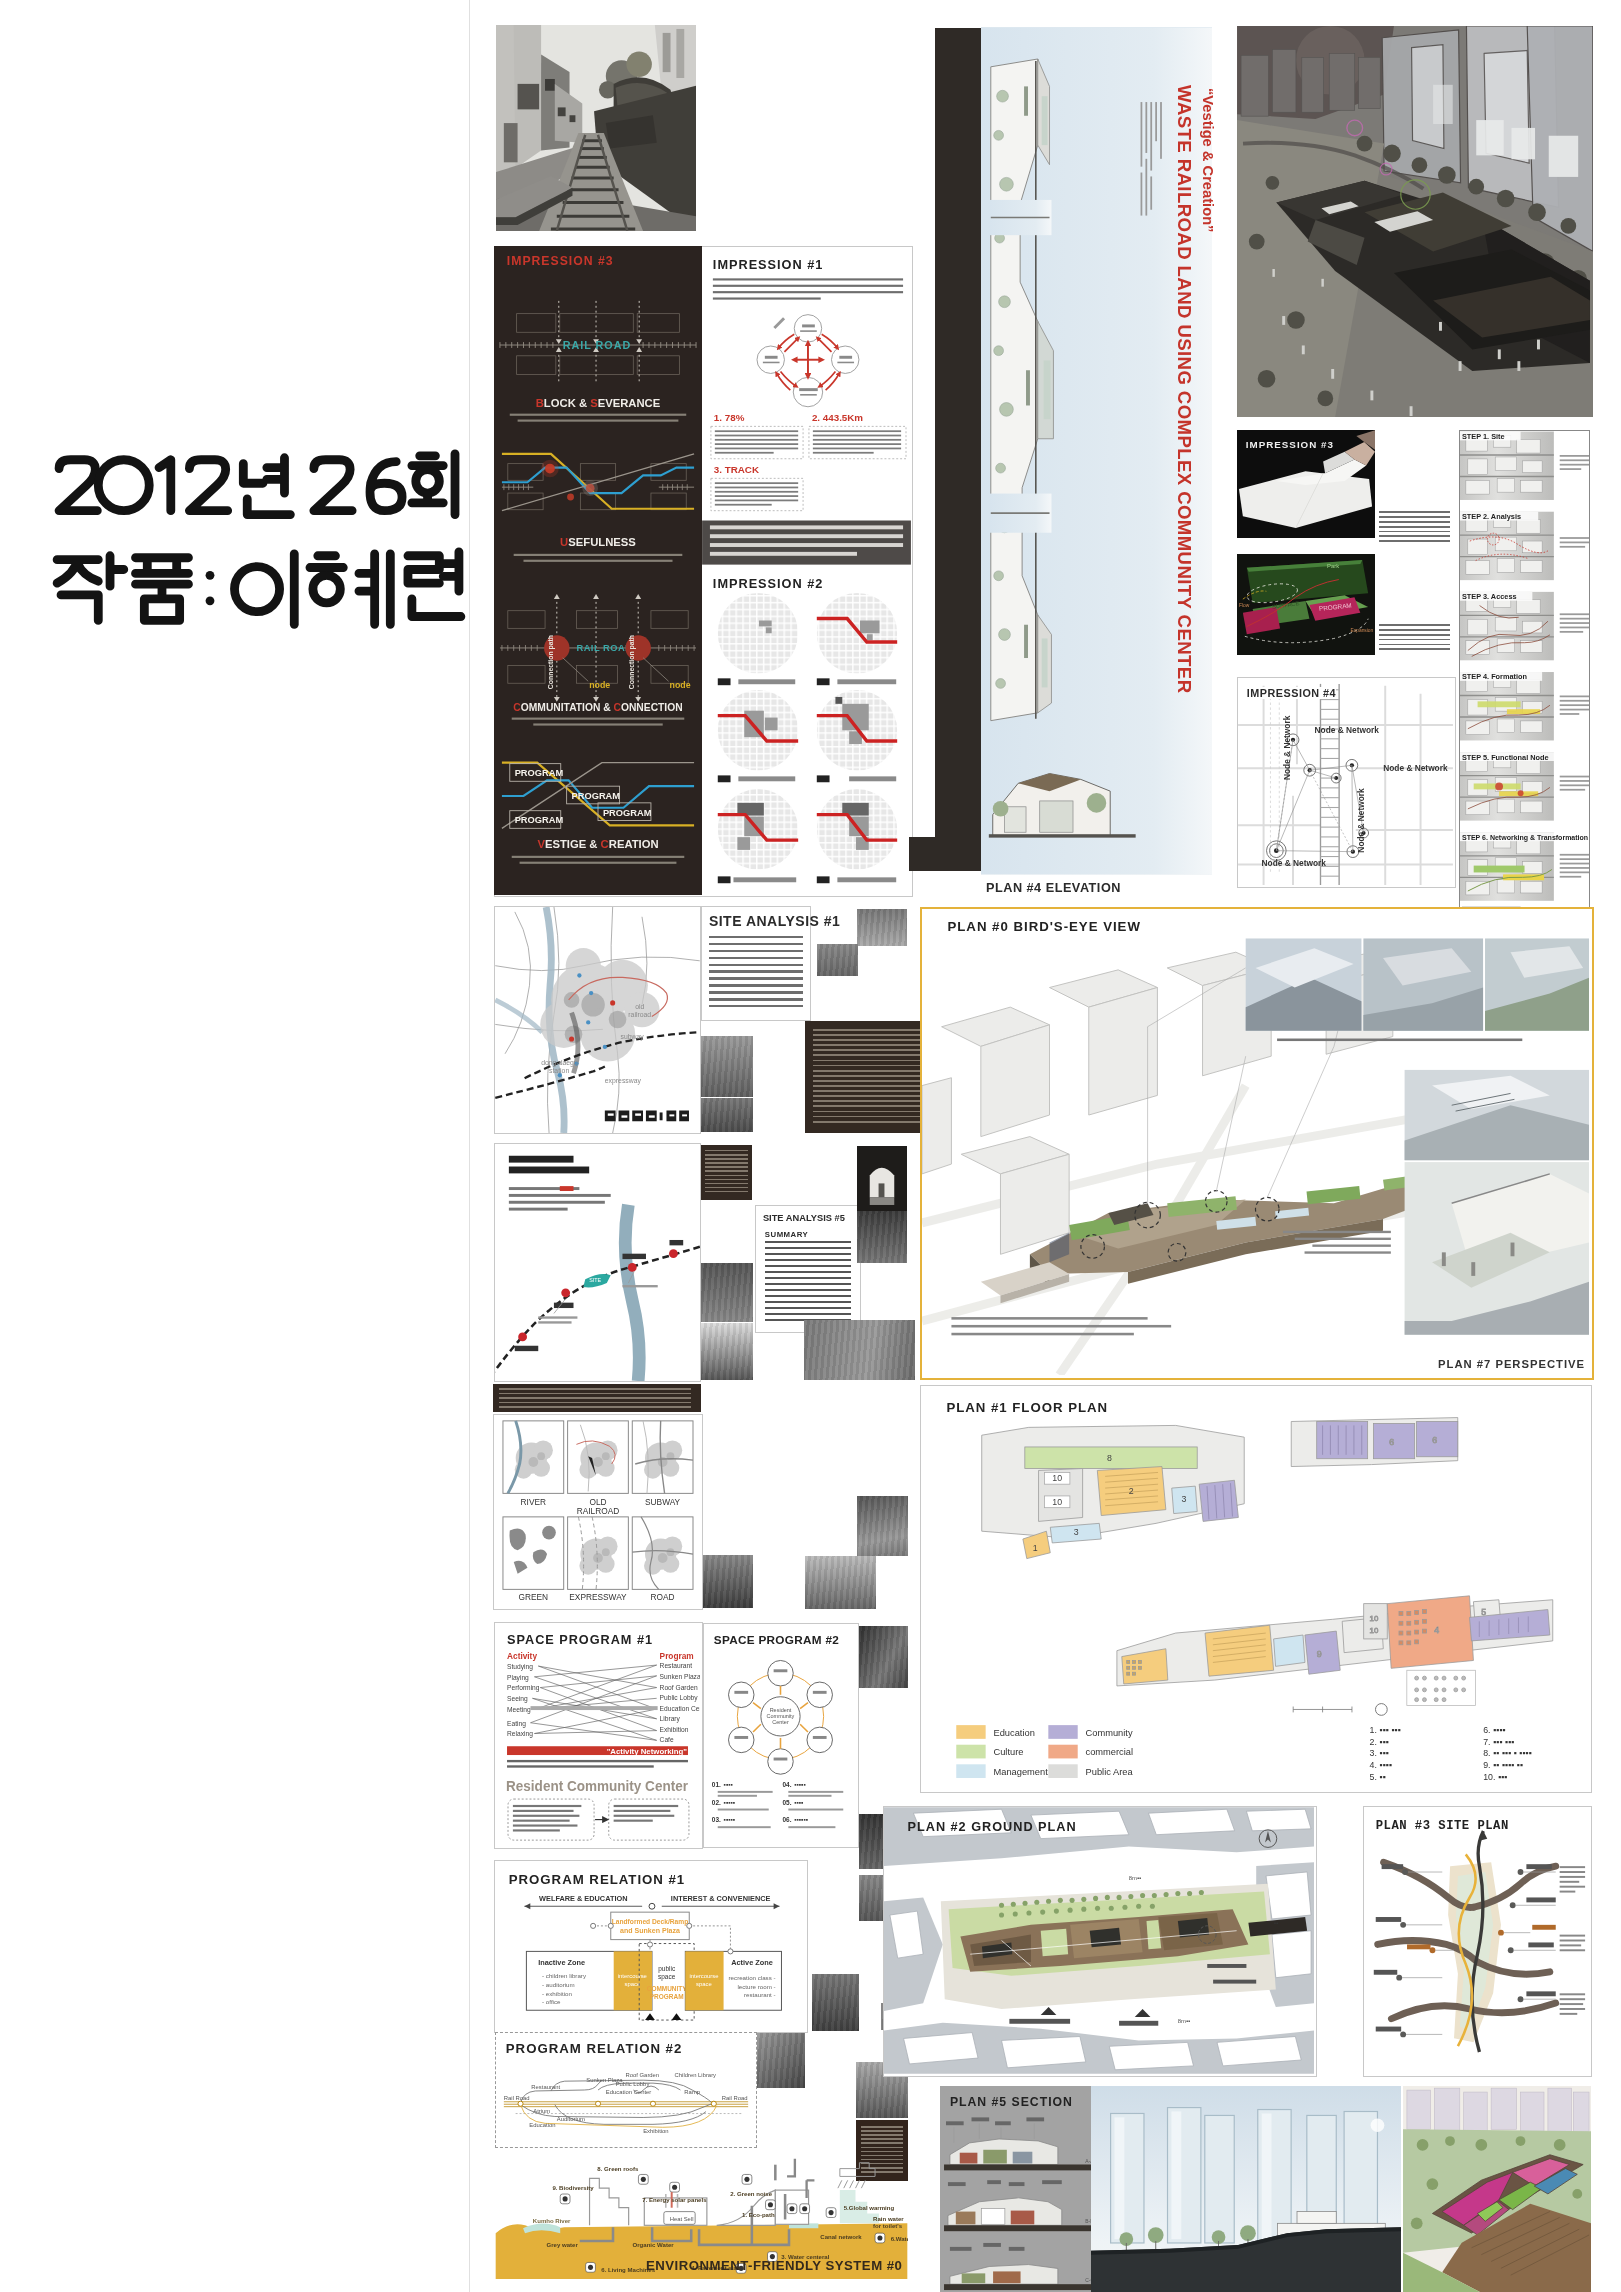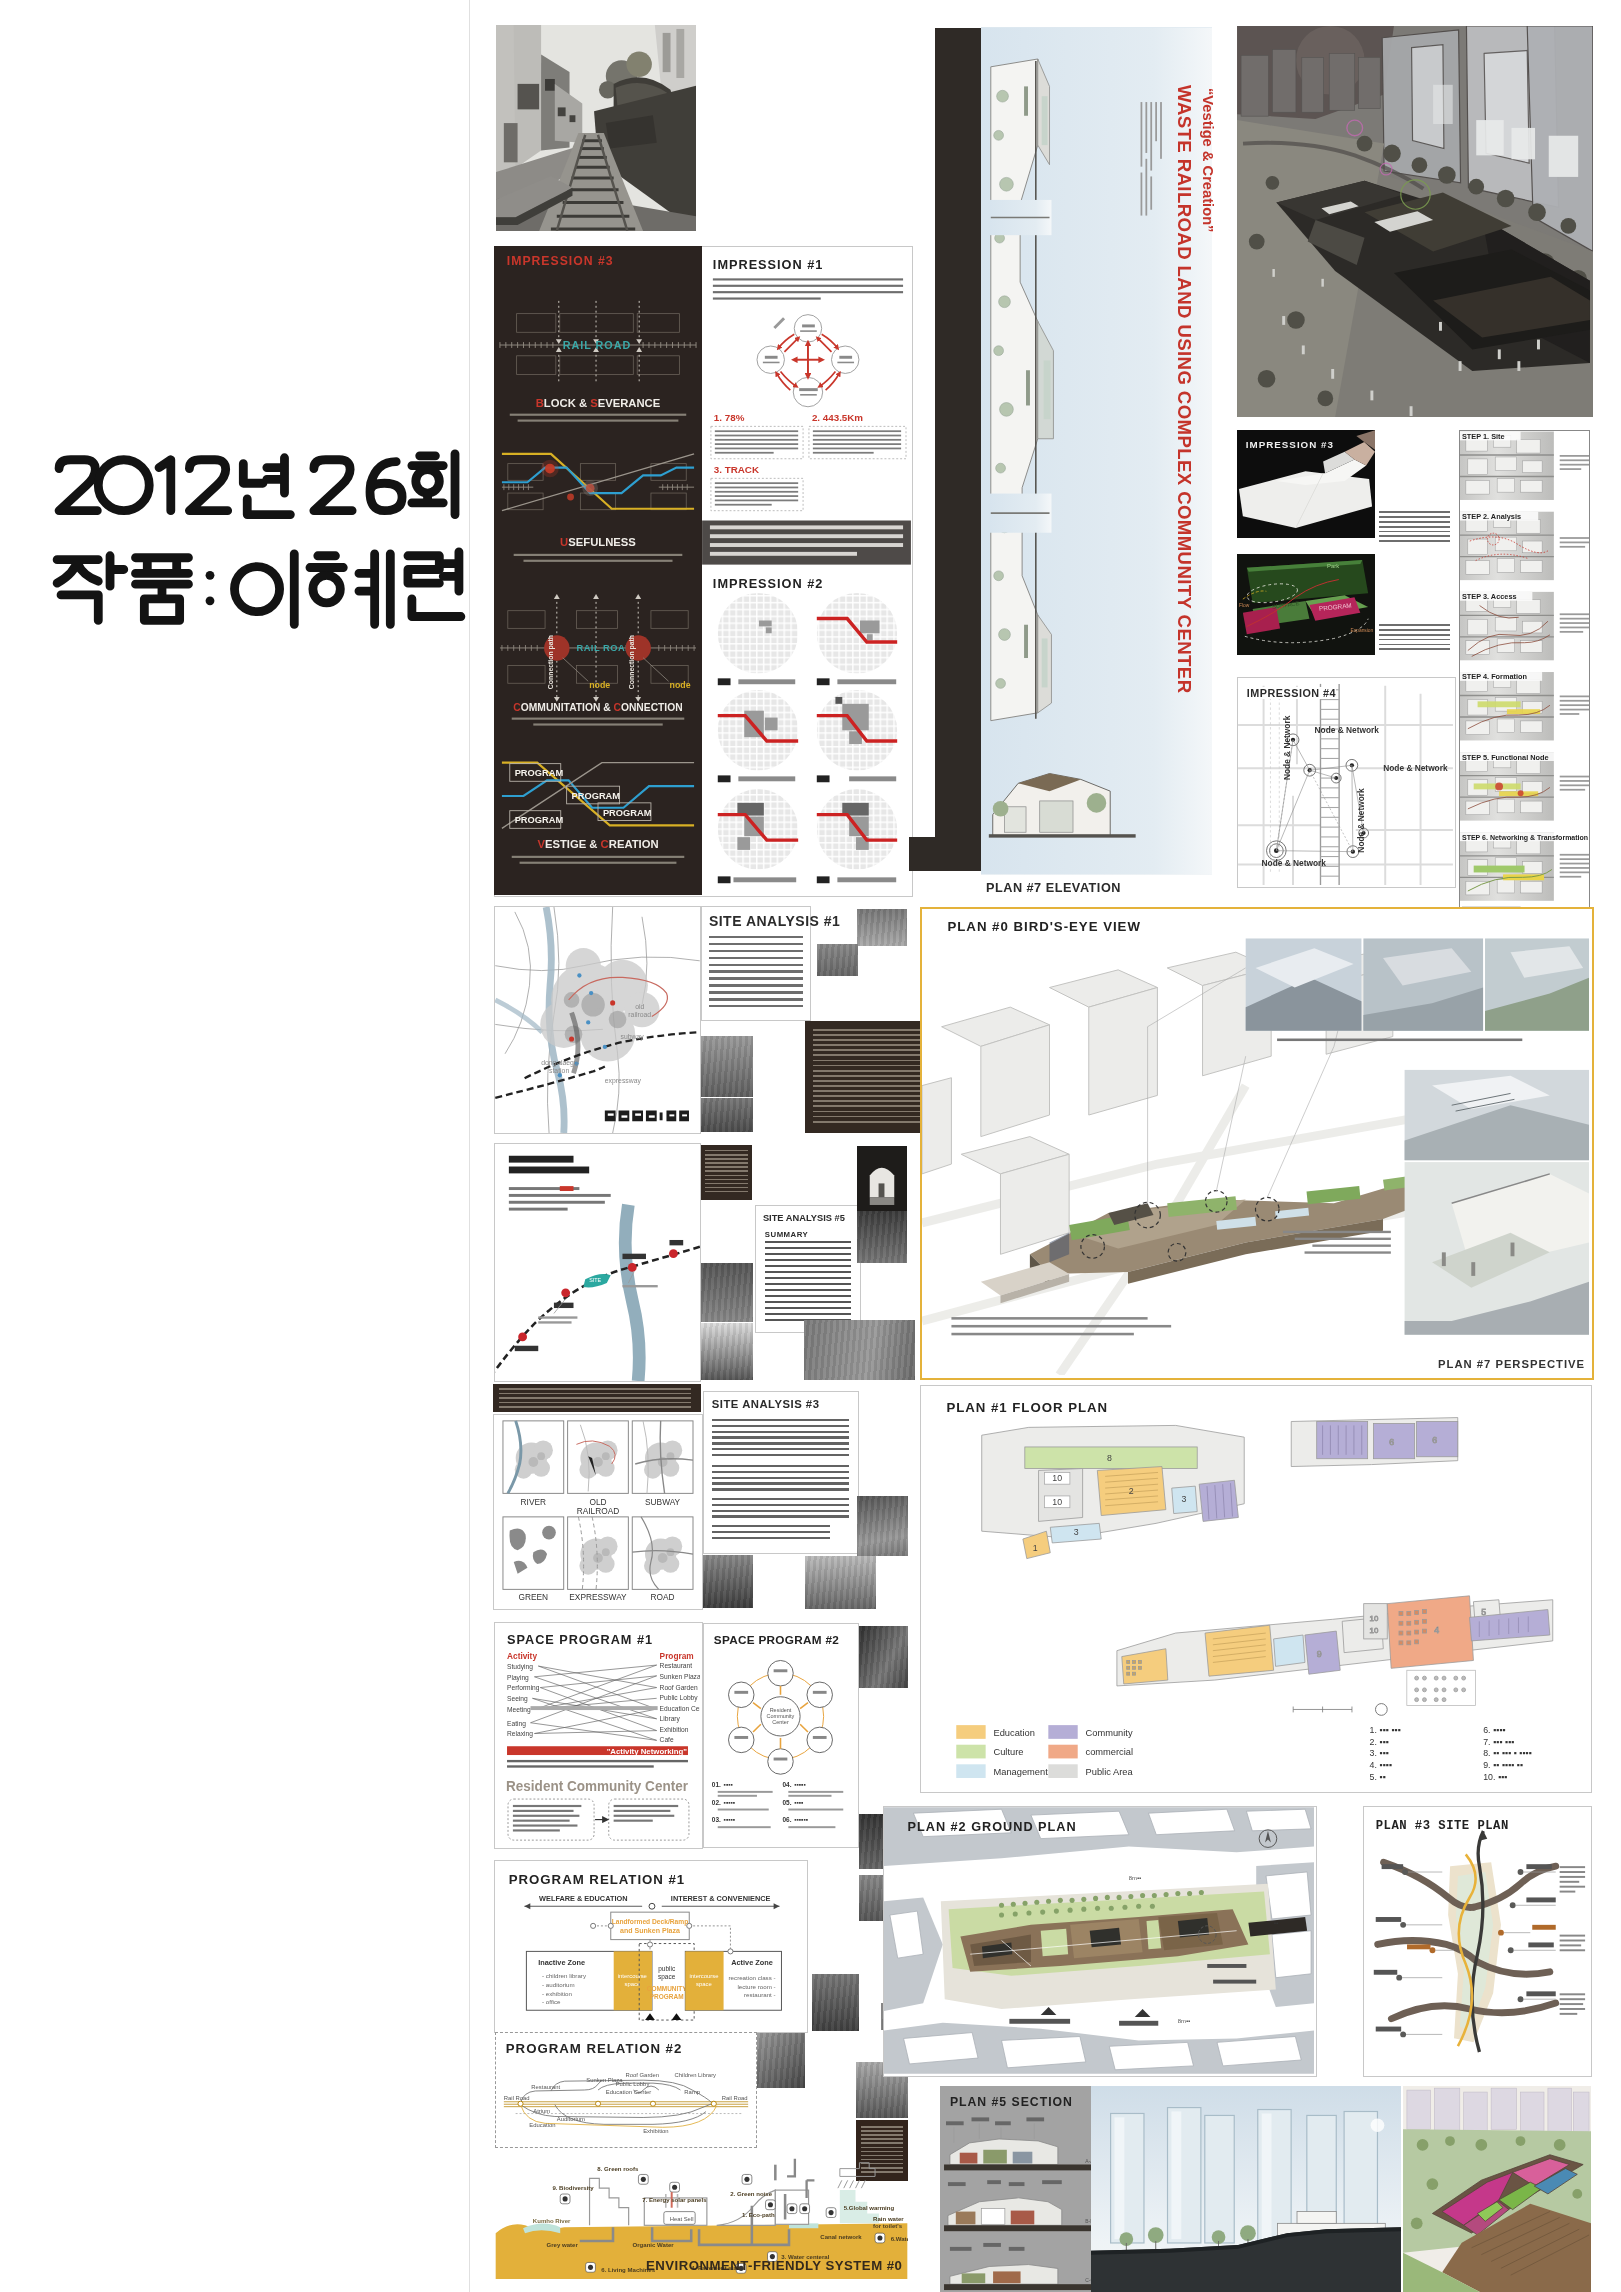--- a/index.html
+++ b/index.html
@@ -650,27 +650,20 @@
   <text x="40" y="92">RIVER</text>
           <text x="106" y="92">OLD</text>
           <text x="106" y="101">RAILROAD</text>
           <text x="172" y="92">SUBWAY</text>
   <text x="40" y="189">GREEN</text>
           <text x="106" y="189">EXPRESSWAY</text>
           <text x="172" y="189">ROAD</text>
  </g>
 </svg>
     </div>
-<div class="bx" style="left:703px;top:1391px;width:154px;height:161px;">
- <div class="abs hd" style="left:7.8px;top:5.9px;font-size:11.3px;">SITE ANALYSIS #3</div>
- <div class="kl" style="left:7.8px;top:27.4px;width:137px;height:39px;background:repeating-linear-gradient(#636363 0 2.3px,rgba(0,0,0,0) 2.3px 5.8px);"></div>
- <div class="kl" style="left:7.8px;top:73px;width:137px;height:27.4px;background:repeating-linear-gradient(#636363 0 2.3px,rgba(0,0,0,0) 2.3px 5.8px);"></div>
- <div class="kl" style="left:7.8px;top:106px;width:137px;height:21.6px;background:repeating-linear-gradient(#636363 0 2.3px,rgba(0,0,0,0) 2.3px 5.8px);"></div>
- <div class="kl" style="left:7.8px;top:133px;width:118px;height:15.7px;background:repeating-linear-gradient(#636363 0 2.3px,rgba(0,0,0,0) 2.3px 5.8px);"></div>
-</div>
 <div class="ph" style="left:857px;top:1496px;width:51px;height:60px;background:linear-gradient(170deg,#555,#999 70%,#777);"></div>
 <div class="ph" style="left:703px;top:1555px;width:50px;height:53px;background:linear-gradient(#888,#3c3c3c);"></div>
 <div class="ph" style="left:805px;top:1556px;width:71px;height:53px;background:linear-gradient(#bbb,#666);"></div>
 
 <div id="sp1" class="bx" style="left:494px;top:1622px;width:207px;height:225px;overflow:hidden;">
 <svg width="205" height="223" viewBox="0 0 209 228">
  <text x="12" y="21" font-size="13" font-weight="bold" fill="#222" letter-spacing="1">SPACE PROGRAM #1</text>
  <text x="12" y="37" font-size="8.5" font-weight="bold" fill="#c9362b">Activity</text>
  <text x="168" y="37" font-size="8.5" font-weight="bold" fill="#c9362b">Program</text>
  <g font-size="6.8" fill="#444">
@@ -1106,21 +1099,21 @@
   <rect x="173" y="76" width="1.8" height="70"></rect>
           <rect x="173" y="152" width="1.8" height="34"></rect>
   <rect x="178" y="76" width="1.8" height="40"></rect>
           <rect x="183" y="76" width="1.8" height="58"></rect>
  </g>
 </svg>
     </div>
 
 <div class="abs" style="left:1195px;top:85px;width:578px;height:33px;transform:rotate(90deg);transform-origin:0 0;font-weight:bold;font-size:18.6px;letter-spacing:0.4px;color:#c4342b;white-space:nowrap;">WASTE RAILROAD LAND USING COMPLEX COMMUNITY CENTER</div>
 <div class="abs" style="left:1216px;top:88px;width:294px;height:21.6px;transform:rotate(90deg);transform-origin:0 0;font-weight:bold;font-size:14.7px;color:#c4342b;white-space:nowrap;">“Vestige &amp; Creation”</div>
-<div class="abs hd" style="left:986px;top:881px;font-size:12.7px;">PLAN #7 ELEVATION</div>
+<div class="abs hd" style="left:986px;top:881px;font-size:12.7px;">PLAN #4 ELEVATION</div>
 
 <div id="persp" class="abs" style="left:1237px;top:25.5px;width:356px;height:391px;background:#6e6a68;overflow:hidden;">
 <svg width="356" height="391" viewBox="0 0 363 399">
  <defs>
   <linearGradient id="pg1" x1="0" y1="0" x2="1" y2="1">
    <stop offset="0" stop-color="#746c6a"></stop>
             <stop offset="0.5" stop-color="#8a8886"></stop>
             <stop offset="1" stop-color="#9a9896"></stop>
   </linearGradient>
  </defs>

